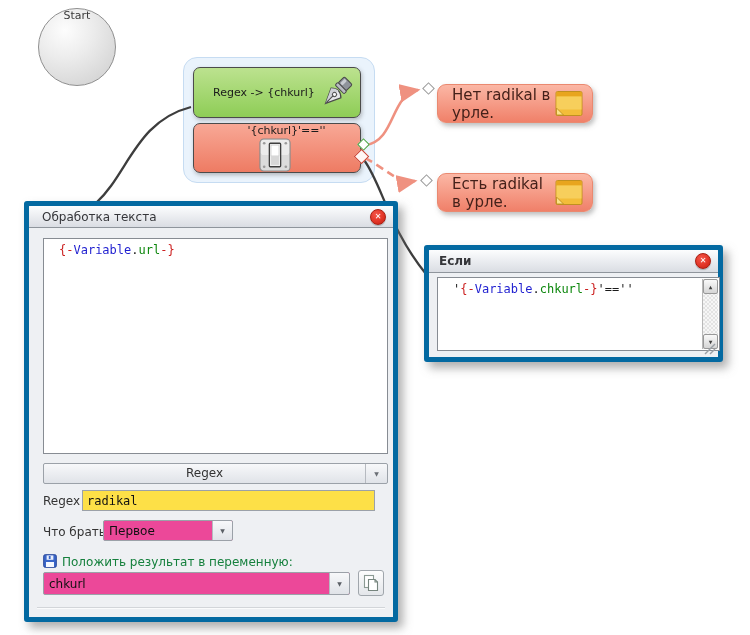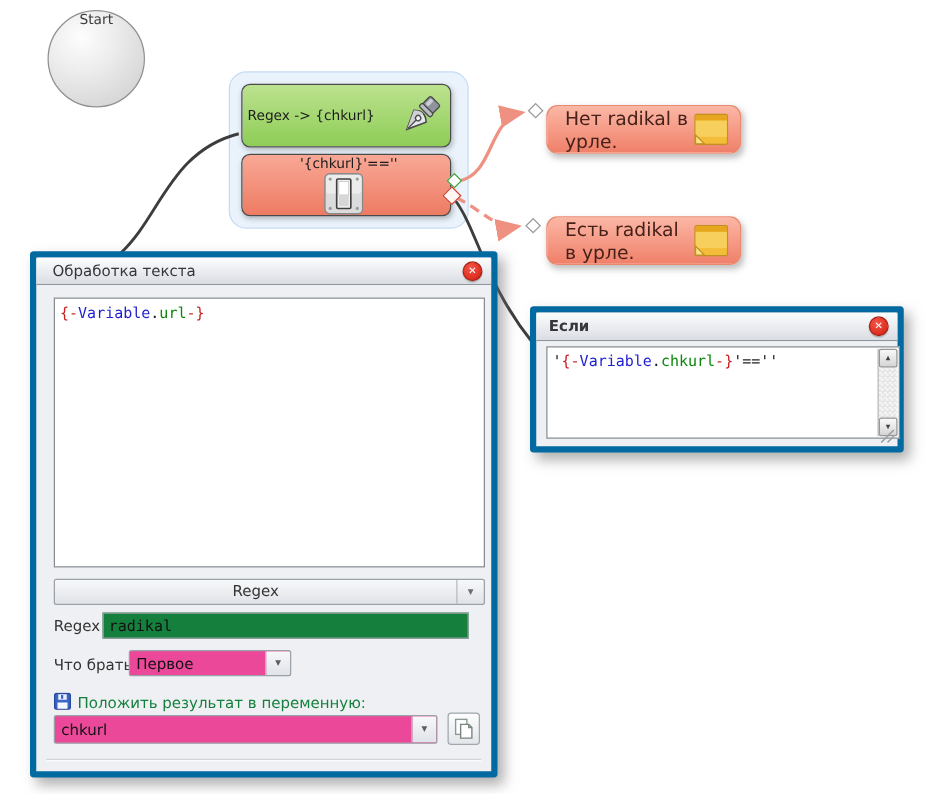--- a/index.html
+++ b/index.html
@@ -25,21 +25,21 @@
     position:absolute; left:183px; top:57px; width:192px; height:126px;
     background:#eaf3fc; border:1px solid #c6dcf2; border-radius:14px;
   }
   .block{
     position:absolute; left:193px; width:168px; height:51px;
     border:1.5px solid #4b4b4b; border-radius:7px;
     box-shadow:1px 2px 4px rgba(70,70,70,.35);
     display:flex; align-items:center;
     font-size:11px; color:#1b1b1b;
   }
-  .block .lbl{ padding-left:4px; flex:1; }
+  .block .lbl{ padding-left:19px; flex:1; }
   .block-green{ top:67px; background:linear-gradient(#bce28f,#8ecd56); }
   .block-red{ top:123px; height:50px; background:linear-gradient(#f8a896,#ee7b63);flex-direction:column; }
   .block .bicon{ margin-right:5px; flex:0 0 auto; }
 
   
   .diamond{ position:absolute; transform:rotate(45deg); background:#ffffff; z-index:6; }
   .d-green{ left:359px; top:140px; width:9px; height:9px; border:1.5px solid #44a03c; }
   .d-red{ left:356px; top:151px; width:11px; height:11px; border:1.5px solid #cc4233; background:#fff6f4; }
   .d-note{ width:9px; height:9px; border:1.5px solid #9a9a9a; }
   .d-n1{ left:424px; top:84px; }
@@ -89,21 +89,21 @@
     box-shadow:0 1px 1px rgba(0,0,0,.25);
     cursor:pointer;
   }
 
   
   .codearea{
     position:absolute; background:#ffffff; border:1px solid #878c93;
     font-family:"DejaVu Sans Mono","Liberation Mono",monospace;
     font-size:12px; line-height:16px; color:#1a1a1a;
   }
-  .codearea .codeline{ padding:3px 4px; white-space:pre; }
+  .codearea .codeline{ padding:3px 4px; white-space:pre;margin-left:11px; }
   .tk-k{ color:#1a1a1a; }
   .tk-r{ color:#cc2020; }
   .tk-b{ color:#1f1fd0; }
   .tk-g{ color:#0c870c; }
 
   .big-code{ left:14px; top:32px; width:345px; height:216px; }
   .if-code{ left:8px; top:27px; width:283px; height:74px; }
 
   
   .vscroll{
@@ -130,21 +130,21 @@
   }
   .modebar .mlabel{ flex:1; text-align:center; font-size:12px; color:#333; line-height:19px; }
   .modebar .marrow{
     flex:0 0 22px; border-left:1px solid #b6bac0;
     display:flex; align-items:center; justify-content:center;
     font-size:6px; color:#6a6f75;
   }
 
   .flabel{ position:absolute; font-size:12px; color:#333; }
   .tinput{
-    position:absolute; background:#15803d; border:1px solid #9ba1a8;
+    position:absolute; background:#fde047; border:1px solid #9ba1a8;
     font-family:"DejaVu Sans Mono","Liberation Mono",monospace;
     font-size:12px; color:#111; padding:0 4px; outline:none;
   }
   .combo{
     position:absolute; display:flex; background:#ec4899;
     border:1px solid #9ba1a8; border-radius:2px; overflow:hidden;
   }
   .combo input{
     flex:1; border:none; outline:none; padding:0 5px;
     font-family:"DejaVu Sans","Liberation Sans",sans-serif; font-size:12px; color:#111;

